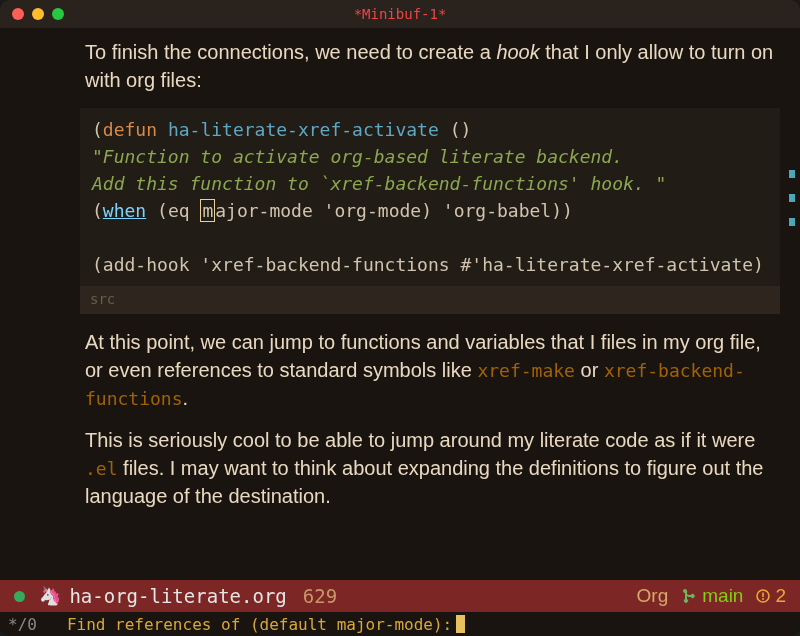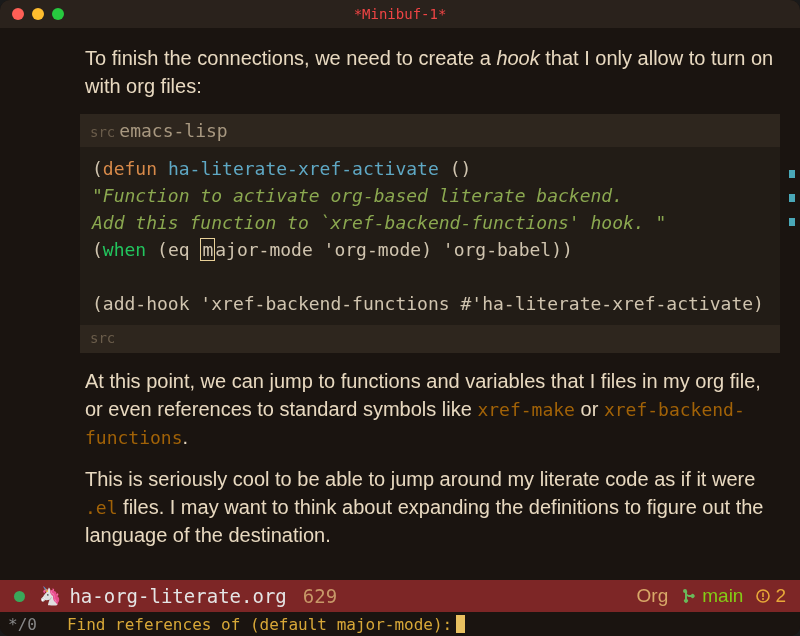--- a/index.html
+++ b/index.html
@@ -40,21 +40,21 @@
     .tl-green { background: #27c93f; }
     .title-text {
       position: absolute;
       left: 50%;
       transform: translateX(-50%);
       color: #ef4444;
       font-size: 14px;
       font-weight: 500;
     }
     .content {
-      padding: 16px 20px 0 85px;
+      padding: 10px 20px 0 85px;
       color: #e8d9c0;
       font-size: 18px;
       line-height: 1.4;
     }
     .para {
       margin-bottom: 14px;
       font-family: -apple-system, 'Segoe UI', sans-serif;
       font-size: 20px;
     }
     .para em { font-style: italic; }
@@ -84,21 +84,21 @@
       padding: 8px 12px;
       font-family: 'Menlo', monospace;
       font-size: 18px;
       line-height: 1.5;
       color: #d0c4af;
     }
     .paren { color: #d0c4af; }
     .kw-defun { color: #d88a4a; }
     .fn-name { color: #5fa8c4; }
     .docstring { color: #8ba850; font-style: italic; }
-    .kw-when { color: #22c55e; }
+    .kw-when { color: #7dd3fc; text-decoration: underline; }
     .cursor-box {
       border: 1px solid #e8d098;
       padding: 0 1px;
     }
     .right-markers {
       position: absolute;
       right: 5px;
       top: 170px;
     }
     .marker {
@@ -165,23 +165,20 @@
     </div>
     <div class="title-text">*Minibuf-1*</div>
   </div>
 
   <div class="content">
     <p class="para">
       <span>To finish the connections, we need to create a </span><em>hook</em><span> that I only allow to turn on with org files:</span>
     </p>
 
     <div class="src-block">
-      <div class="src-header">
-        <span>src</span><span class="lang">emacs-lisp</span>
-      </div>
       <div class="src-body">
         <div><span class="paren">  (</span><span class="kw-defun">defun</span><span> </span><span class="fn-name">ha-literate-xref-activate</span><span> ()</span></div>
         <div><span class="docstring">    "Function to activate org-based literate backend.</span></div>
         <div><span class="docstring">  Add this function to `xref-backend-functions' hook. "</span></div>
         <div><span>    (</span><span class="kw-when">when</span><span> (eq </span><span class="cursor-box">m</span><span>ajor-mode 'org-mode) 'org-babel))</span></div>
         <div>&nbsp;</div>
         <div><span>  (add-hook 'xref-backend-functions #'ha-literate-xref-activate)</span></div>
       </div>
       <div class="src-footer">src</div>
     </div>

